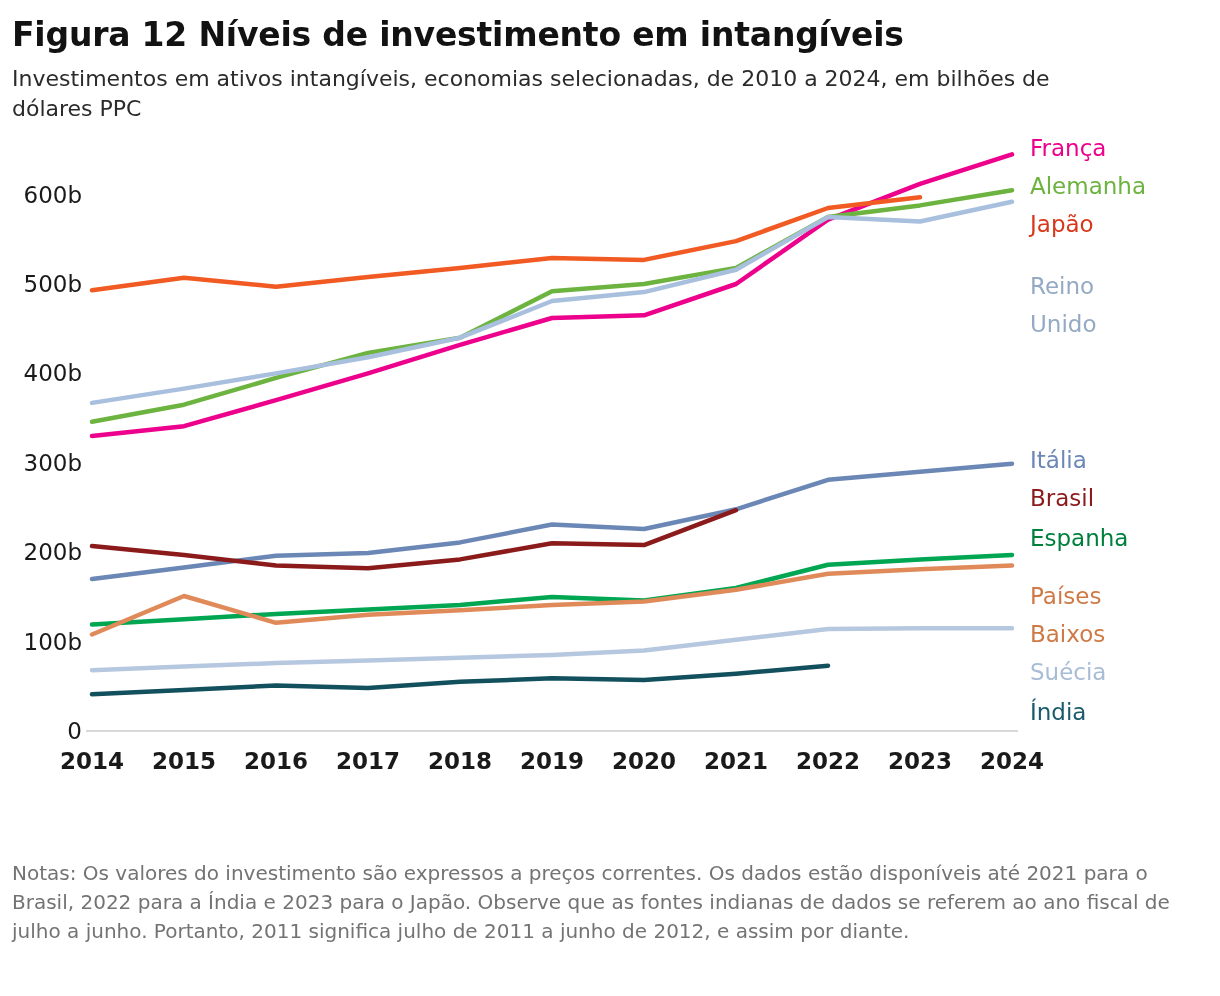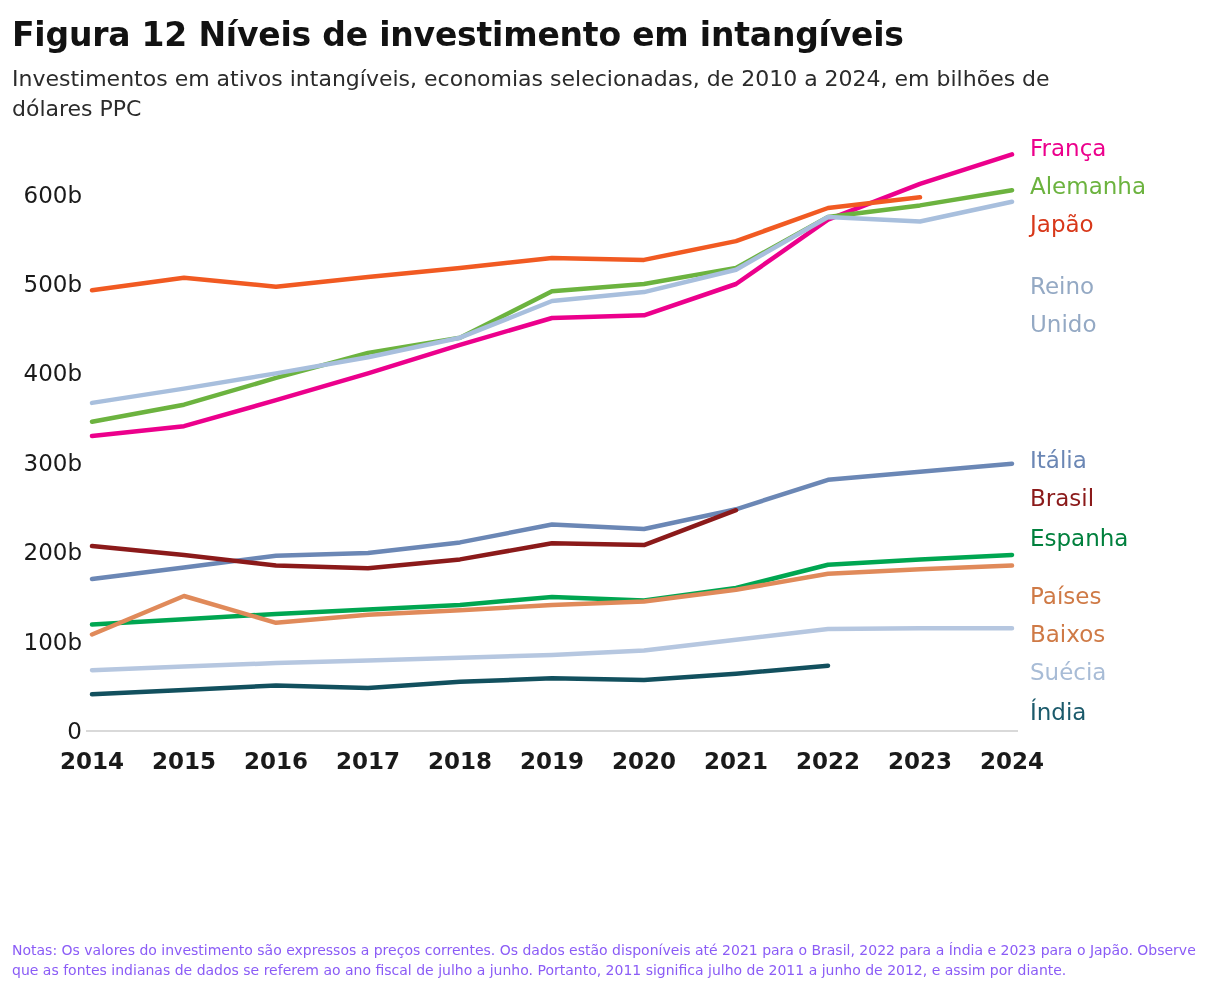--- a/index.html
+++ b/index.html
@@ -46,25 +46,25 @@
     position: absolute;
     left: 0;
     top: 0;
     width: 1196px;
     height: 660px;
   }
   svg { display: block; }
   .notes {
     position: absolute;
     left: 12px;
-    top: 940px;
+    top: 859px;
     width: 1196px;
-    font-size: 14px;
+    font-size: 20px;
     line-height: 1.45;
-    color: #8b5cf6;
+    color: #737373;
   }
   .sep {
     position: absolute;
     left: 12px;
     top: 884px;
     width: 1196px;
     height: 1px;
     background: #ffffff;
   }
   .axis-label {

